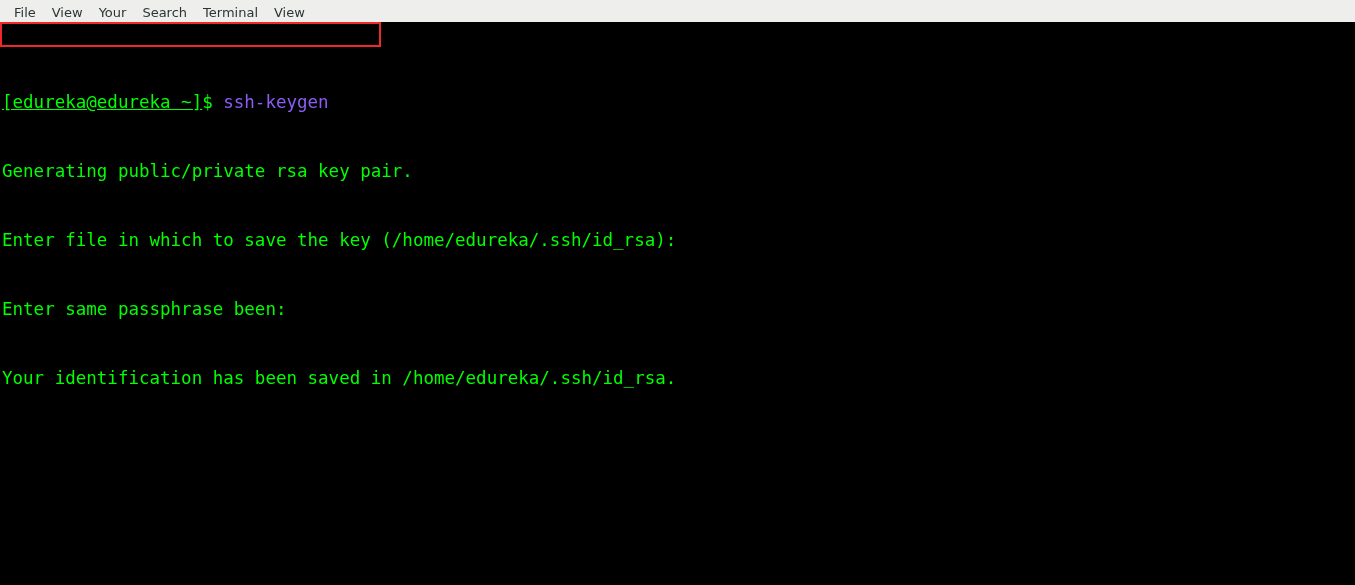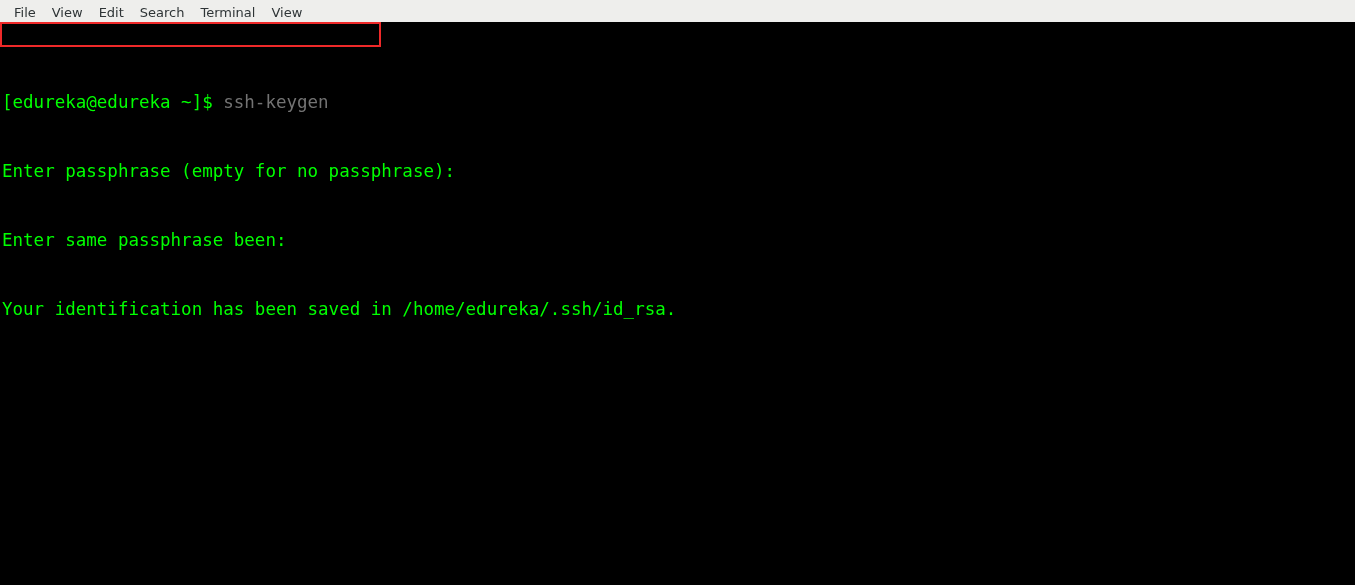--- a/index.html
+++ b/index.html
@@ -34,40 +34,41 @@
   .term-line { display: block; }
   .highlight-box {
     position: absolute;
     border: 2px solid #ef2929;
     left: 0px;
     top: 0px;
     width: 381px;
     height: 25px;
     pointer-events: none;
   }
-  .prompt-user { color: #00ff00; }
+  .prompt-user { color: #00ff00; text-decoration: underline; }
   .prompt-dollar { color: #00ff00; }
-  .cmd-text { color: #737373; }
+  .cmd-text { color: #8b5cf6; }
 </style>
 </head>
 <body>
 
 <div class="menubar">
   <span class="menu-item">File</span>
   <span class="menu-item">View</span>
-  <span class="menu-item">Edit</span>
+  <span class="menu-item">Your</span>
   <span class="menu-item">Search</span>
   <span class="menu-item">Terminal</span>
   <span class="menu-item">View</span>
 </div>
 
 <div class="terminal">
   <div class="highlight-box"></div>
   <span class="term-line"><span class="prompt-user">[edureka@edureka ~]</span><span class="prompt-dollar">$ </span><span class="cmd-text">ssh-keygen</span></span>
-  <span class="term-line">Enter passphrase (empty for no passphrase): </span>
+  <span class="term-line">Generating public/private rsa key pair.</span>
+  <span class="term-line">Enter file in which to save the key (/home/edureka/.ssh/id_rsa): </span>
   <span class="term-line">Enter same passphrase been: </span>
   <span class="term-line">Your identification has been saved in /home/edureka/.ssh/id_rsa.</span>
   
   
   
   
   
   
   
   

